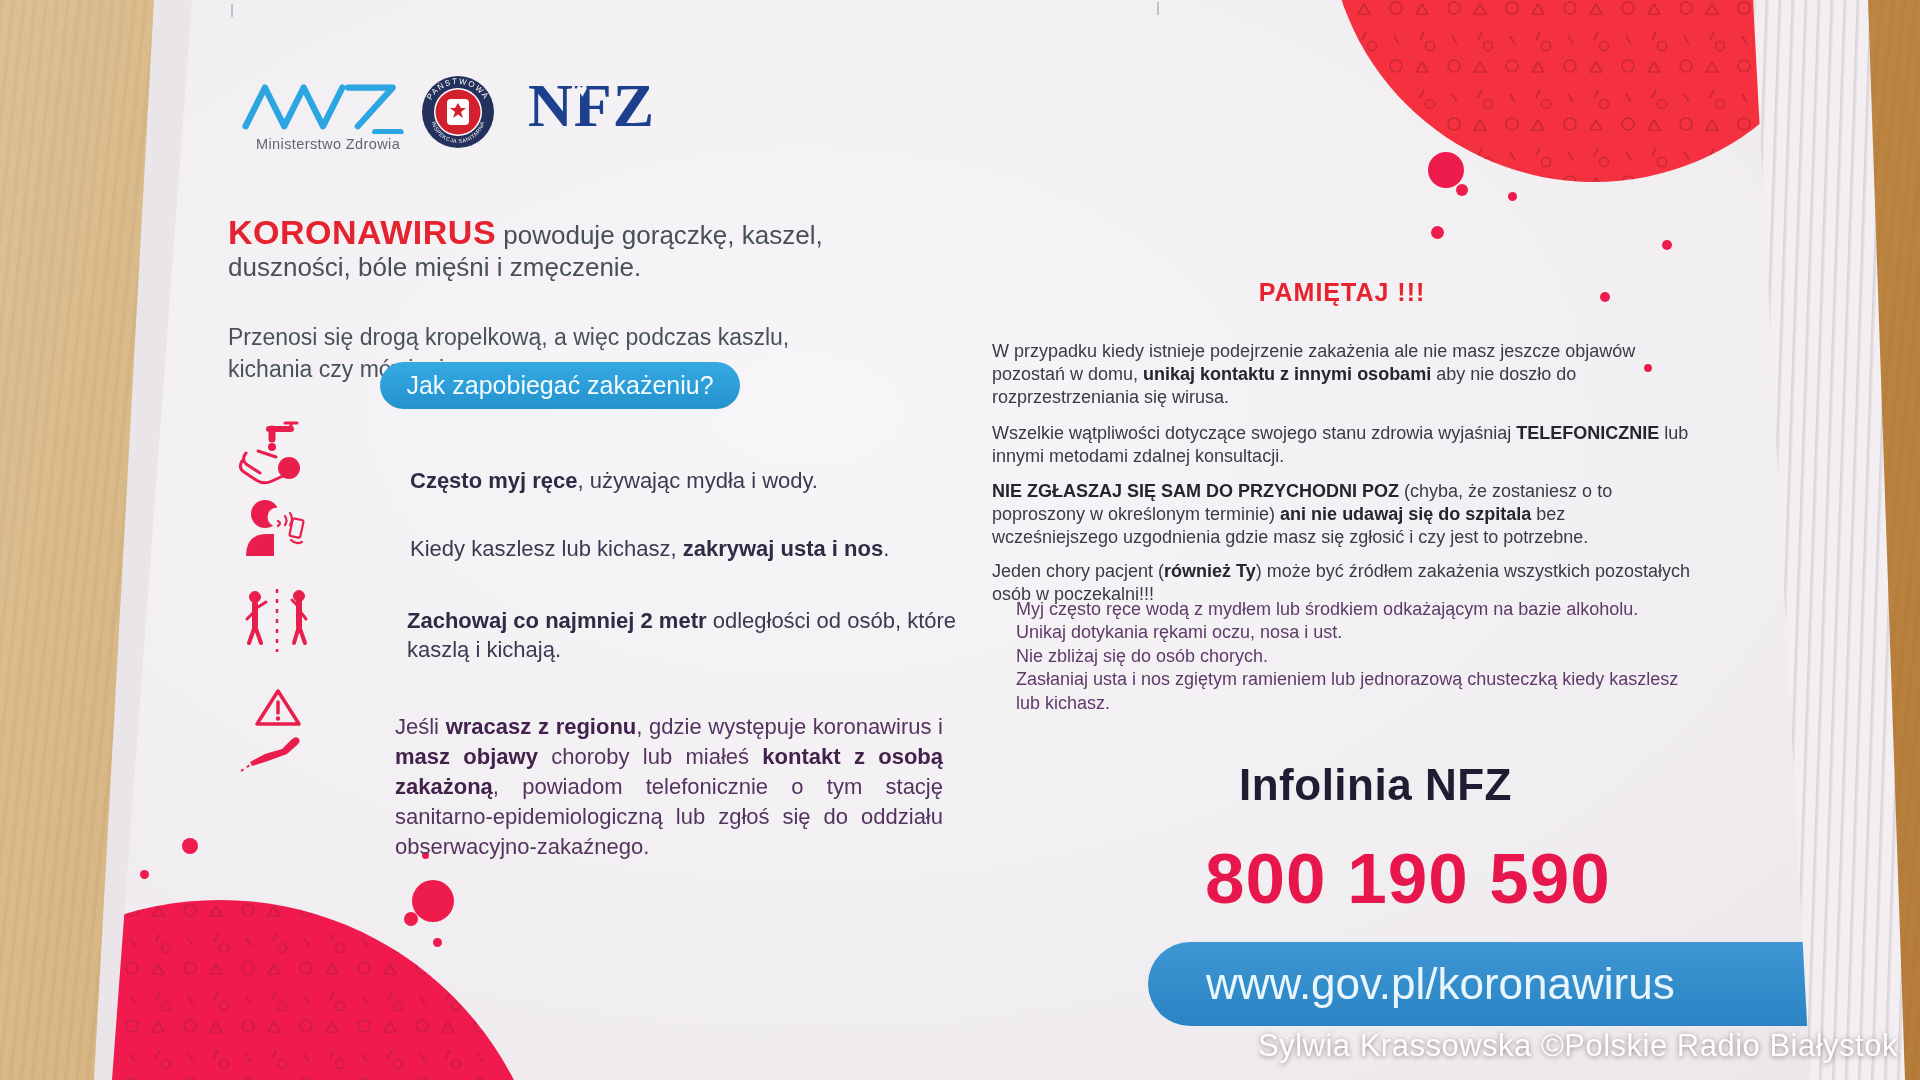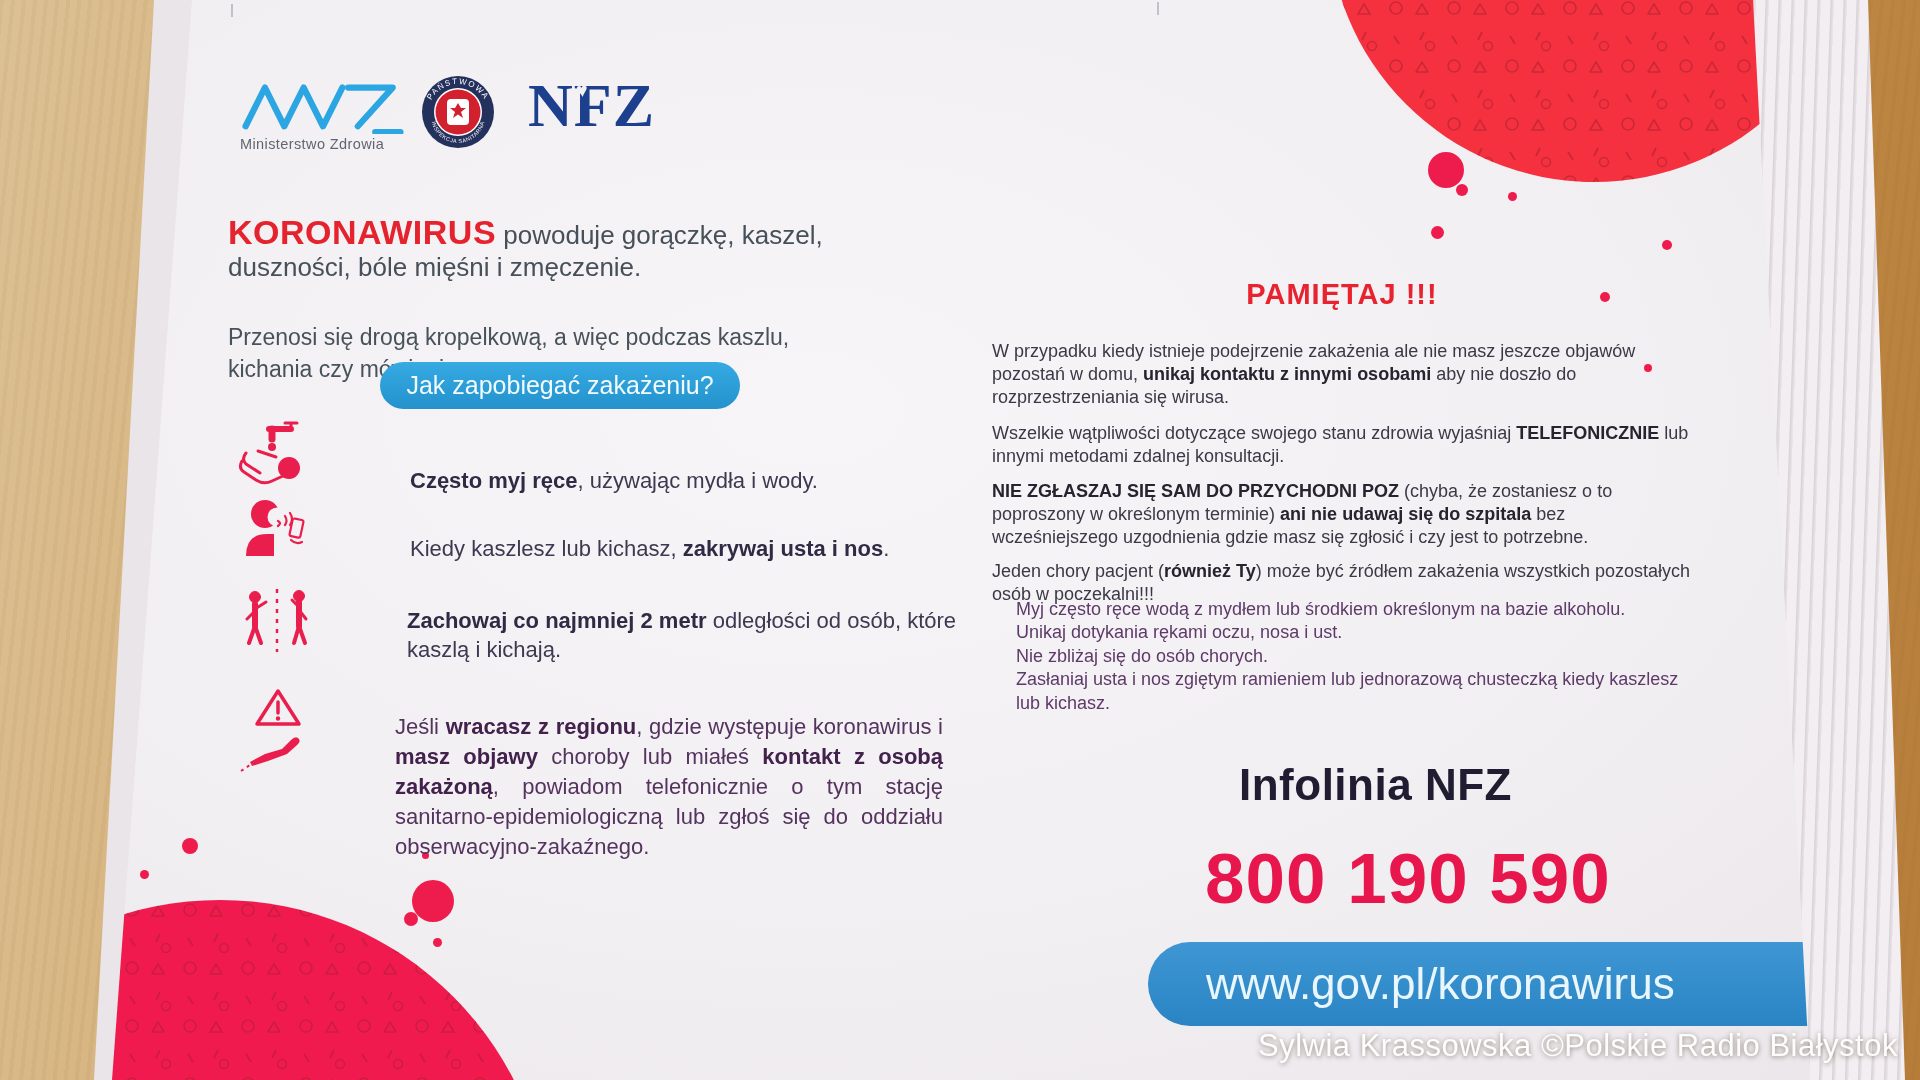--- a/index.html
+++ b/index.html
@@ -20,40 +20,40 @@
   
   .poster{position:absolute;inset:0;
     clip-path:polygon(192px 0,1753px 0,1810px 1080px,112px 1080px);
     background:radial-gradient(ellipse at 42% 38%,#f7f5f7 0%,#f2eff3 55%,#eae6ea 100%);
     filter:drop-shadow(5px 9px 14px rgba(90,55,20,.35));}
   .tick{position:absolute;width:2px;height:13px;background:#8e949c;opacity:.5;}
   
   .disc{position:absolute;}
   .dot{position:absolute;border-radius:50%;background:#ee1c4d;}
   
-  .mz-label{position:absolute;font-size:14.5px;color:#5f666d;letter-spacing:.4px;}
+  .mz-label{position:absolute;font-size:14.5px;color:#5f666d;letter-spacing:.4px;margin-left:16px;}
   .nfz{position:absolute;font-family:"Liberation Serif","DejaVu Serif",serif;
        font-weight:700;font-size:62px;color:#1c3f8e;letter-spacing:1px;line-height:1;}
   .nfz-heart{position:absolute;font-size:20px;color:#f3f1f4;transform:rotate(-6deg);line-height:1;}
   
   .h1{position:absolute;left:228px;top:212px;width:630px;line-height:1.18;}
   .h1 .red{color:#e5232e;font-weight:700;font-size:34px;letter-spacing:.5px;}
   .h1 .rest{color:#475058;font-size:26px;}
   .p1{position:absolute;left:228px;top:298px;width:590px;font-size:23px;line-height:1.4;color:#47525b;}
   .pill-btn{position:absolute;left:380px;top:362px;width:360px;height:47px;border-radius:24px;
     background:linear-gradient(#36aae2,#2492cd);color:#f2fbff;font-size:25px;
     display:flex;align-items:center;justify-content:center;}
   .prow-text{position:absolute;font-size:22px;line-height:1.32;color:#3c3950;}
   .prow-text b{color:#2f2b45;}
   .picon{position:absolute;}
   .justify{text-align:justify;color:#54335e;}
   .justify b{color:#42214d;}
   
   .r-title{position:absolute;left:992px;top:278px;width:700px;text-align:center;
-    color:#e82330;font-weight:700;font-size:29px;letter-spacing:1px;}
+    color:#e82330;font-weight:700;font-size:25px;letter-spacing:1px;}
   .r-par{position:absolute;left:992px;width:700px;font-size:18px;line-height:1.28;color:#3b3946;}
   .r-par b{color:#26242f;}
   .r-tips{position:absolute;left:1016px;top:598px;width:672px;font-size:18px;line-height:1.3;color:#5e3a68;}
   .infoline-label{position:absolute;left:1203px;top:760px;font-size:44px;font-weight:700;color:#201d33;letter-spacing:.5px;margin-left:36px;}
   .infoline-number{position:absolute;left:1205px;top:838px;font-size:71px;font-weight:700;color:#e7174e;letter-spacing:1px;}
   .banner{position:absolute;left:1148px;top:942px;width:664px;height:84px;
     border-radius:42px 0 0 42px;background:linear-gradient(#3e97d3,#2a84c4);
     color:#eaf6fd;font-size:44px;display:flex;align-items:center;padding-left:58px;box-sizing:border-box;}
   
   .credit{position:absolute;left:1258px;top:1028px;font-size:31px;color:#fdfdfd;
@@ -199,21 +199,21 @@
     <p class="prow-text justify" style="left:395px;top:690px;width:548px;line-height:1.36"><span>Jeśli </span><b>wracasz z regionu</b><span>, gdzie występuje koronawirus i </span><b>masz objawy</b><span> choroby lub miałeś </span><b>kontakt z osobą zakażoną</b><span>, powiadom telefonicznie o tym stację sanitarno-epidemiologiczną lub zgłoś się do oddziału obserwacyjno-zakaźnego.</span></p>
 
     <div class="r-title">PAMIĘTAJ !!!</div>
 
     <p class="r-par" style="top:322px"><span>W przypadku kiedy istnieje podejrzenie zakażenia ale nie masz jeszcze objawów pozostań w domu, </span><b>unikaj kontaktu z innymi osobami</b><span> aby nie doszło do rozprzestrzeniania się wirusa.</span></p>
     <p class="r-par" style="top:404px"><span>Wszelkie wątpliwości dotyczące swojego stanu zdrowia wyjaśniaj </span><b>TELEFONICZNIE</b><span> lub innymi metodami zdalnej konsultacji.</span></p>
     <p class="r-par" style="top:462px"><b>NIE ZGŁASZAJ SIĘ SAM DO PRZYCHODNI POZ</b><span> (chyba, że zostaniesz o to poproszony w określonym terminie) </span><b>ani nie udawaj się do szpitala</b><span> bez wcześniejszego uzgodnienia gdzie masz się zgłosić i czy jest to potrzebne.</span></p>
     <p class="r-par" style="top:542px"><span>Jeden chory pacjent (</span><b>również Ty</b><span>) może być źródłem zakażenia wszystkich pozostałych osób w poczekalni!!!</span></p>
 
     <div class="r-tips">
-      <div>Myj często ręce wodą z mydłem lub środkiem określonym na bazie alkoholu.</div>
+      <div>Myj często ręce wodą z mydłem lub środkiem odkażającym na bazie alkoholu.</div>
       <div>Unikaj dotykania rękami oczu, nosa i ust.</div>
       <div>Nie zbliżaj się do osób chorych.</div>
       <div>Zasłaniaj usta i nos zgiętym ramieniem lub jednorazową chusteczką kiedy kaszlesz lub kichasz.</div>
     </div>
 
     <div class="infoline-label">Infolinia NFZ</div>
     <div class="infoline-number">800 190 590</div>
 
     <div class="banner">www.gov.pl/koronawirus</div>
   </div>

